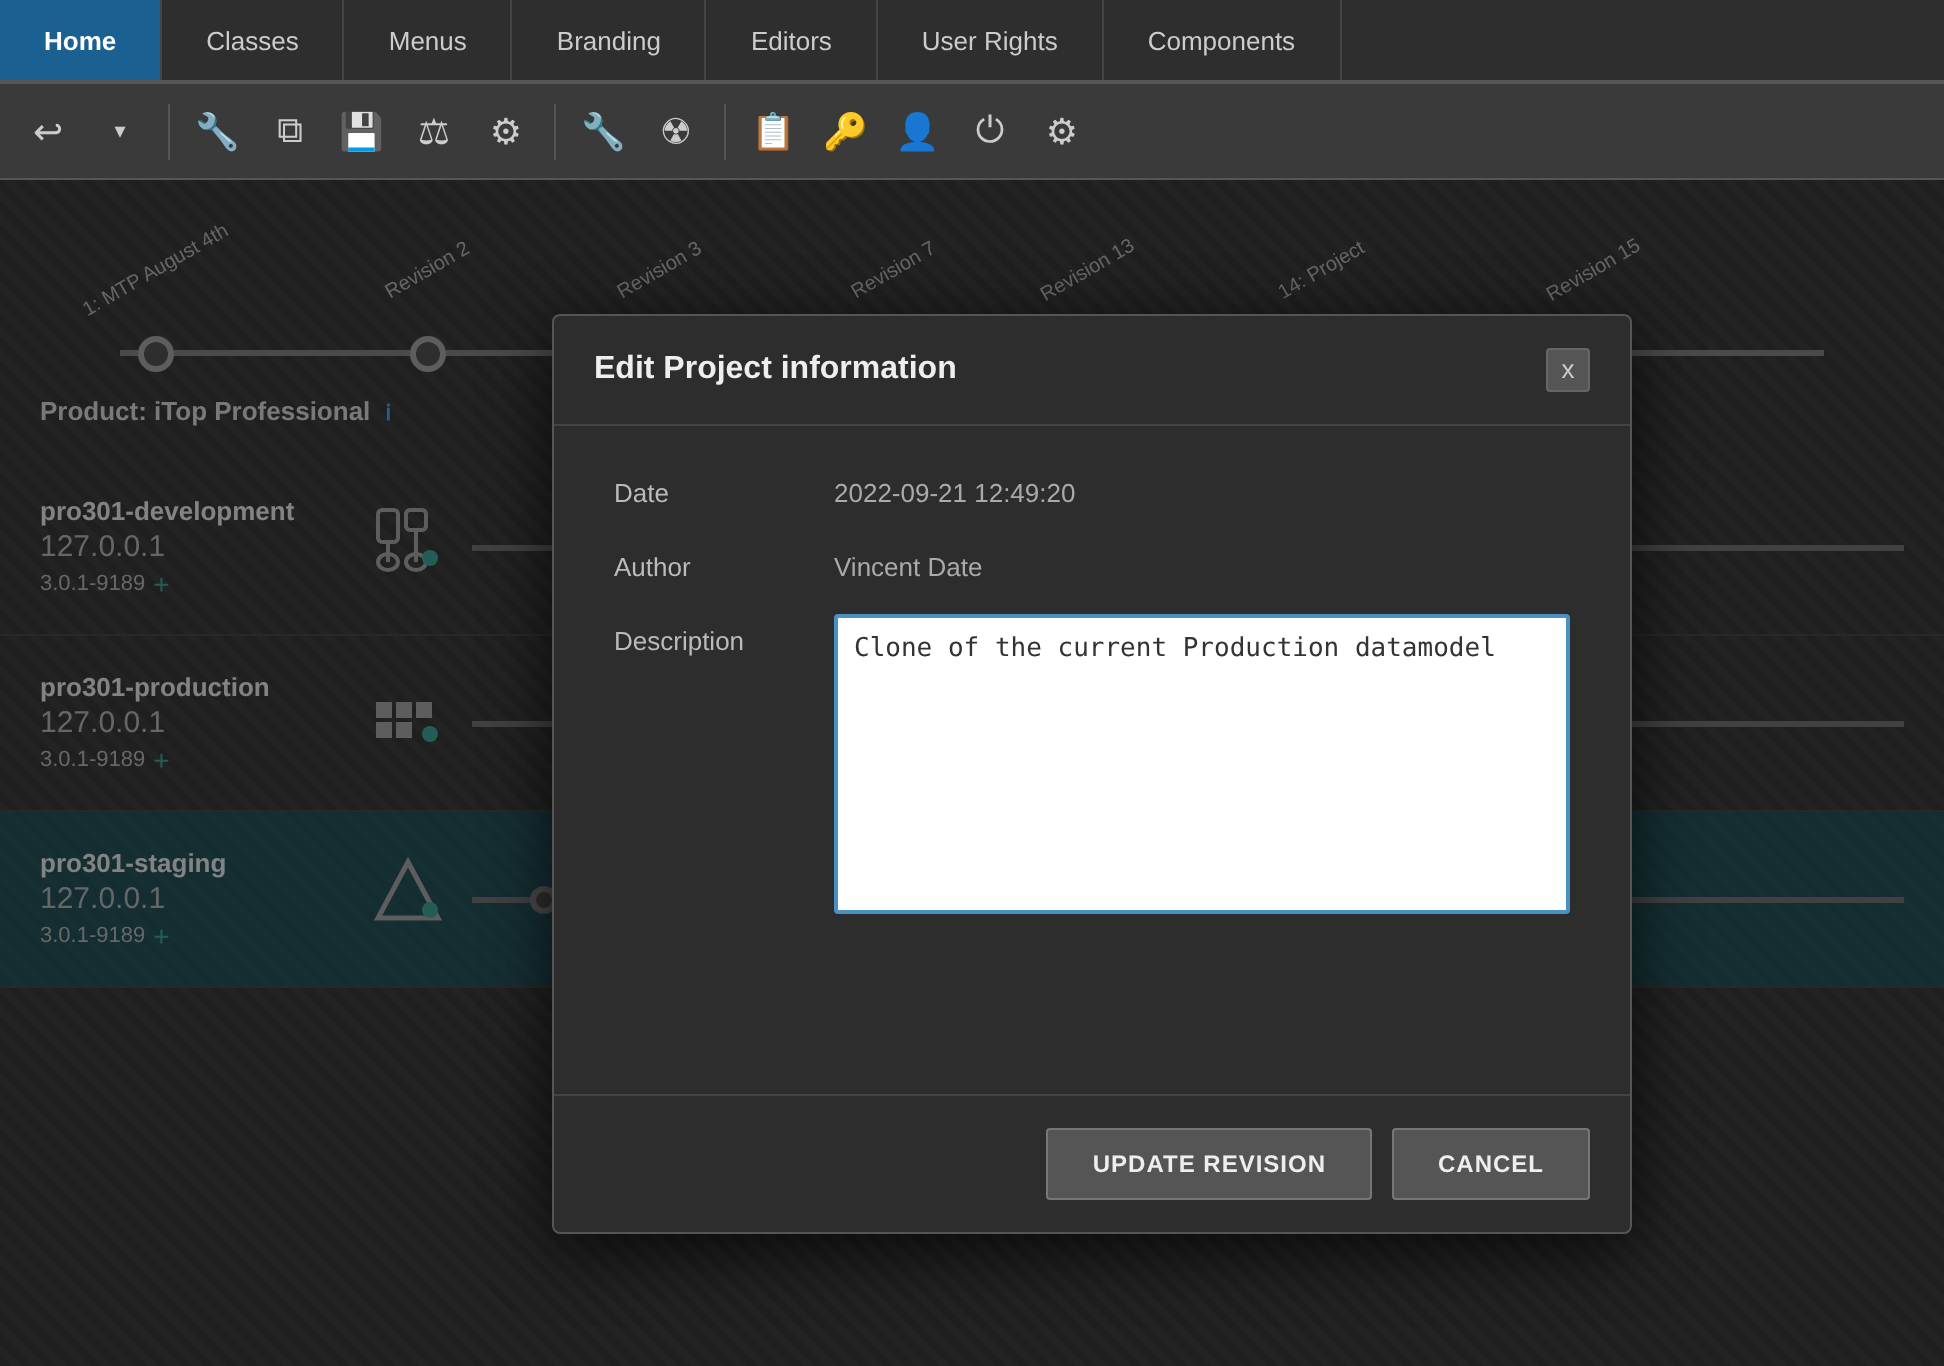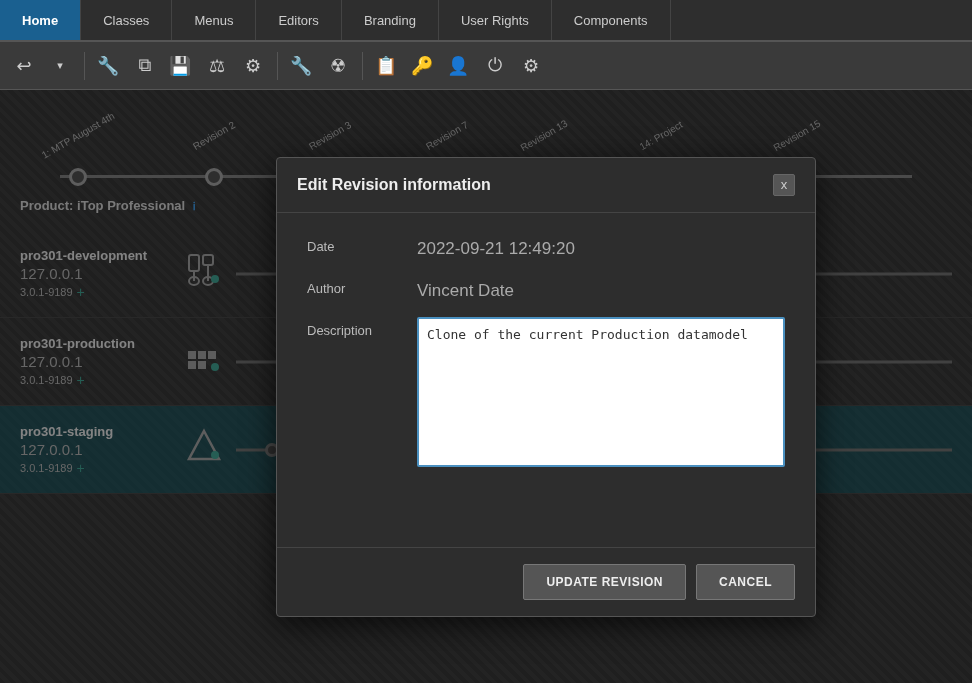--- a/index.html
+++ b/index.html
@@ -277,21 +277,21 @@
     }
     .form-label {
       width: 110px;
       color: #bbb;
       font-size: 13px;
       padding-top: 6px;
       flex-shrink: 0;
     }
     .form-value {
       color: #aaa;
-      font-size: 17px;
+      font-size: 13px;
       padding-top: 6px;
     }
     .form-input {
       flex: 1;
       background: #fff;
       border: 2px solid #4a90c0;
       border-radius: 2px;
       padding: 5px 8px;
       font-size: 13px;
       color: #333;
@@ -342,22 +342,22 @@
       text-transform: uppercase;
     }
   </style>
 </head>
 <body>
 
 <div class="tab-bar">
   <div class="tab-item active">Home</div>
   <div class="tab-item">Classes</div>
   <div class="tab-item">Menus</div>
+  <div class="tab-item">Branding</div>
   <div class="tab-item">Editors</div>
-  <div class="tab-item">Branding</div>
   <div class="tab-item">User Rights</div>
   <div class="tab-item">Components</div>
 </div>
 
 <div class="toolbar">
   <div class="toolbar-btn">↩</div>
   <div class="toolbar-btn" style="font-size:11px;">▾</div>
   <div class="toolbar-sep"></div>
   <div class="toolbar-btn">🔧</div>
   <div class="toolbar-btn">⧉</div>
@@ -498,21 +498,21 @@
         <div class="env-mini-line"></div>
         <div class="env-mini-node" style="left:5%;"></div>
         <div class="env-mini-node filled" style="left:28%;"></div>
       </div>
     </div>
   </div>
 
   <div class="modal-overlay">
     <div class="modal">
       <div class="modal-header">
-        <span class="modal-title">Edit Revision information</span>
+        <span class="modal-title">Edit Project information</span>
         <div class="modal-close">x</div>
       </div>
       <div class="modal-body">
 
         <div class="form-row">
           <div class="form-label">Date</div>
           <div class="form-value">2022-09-21 12:49:20</div>
         </div>
 
         <div class="form-row">

